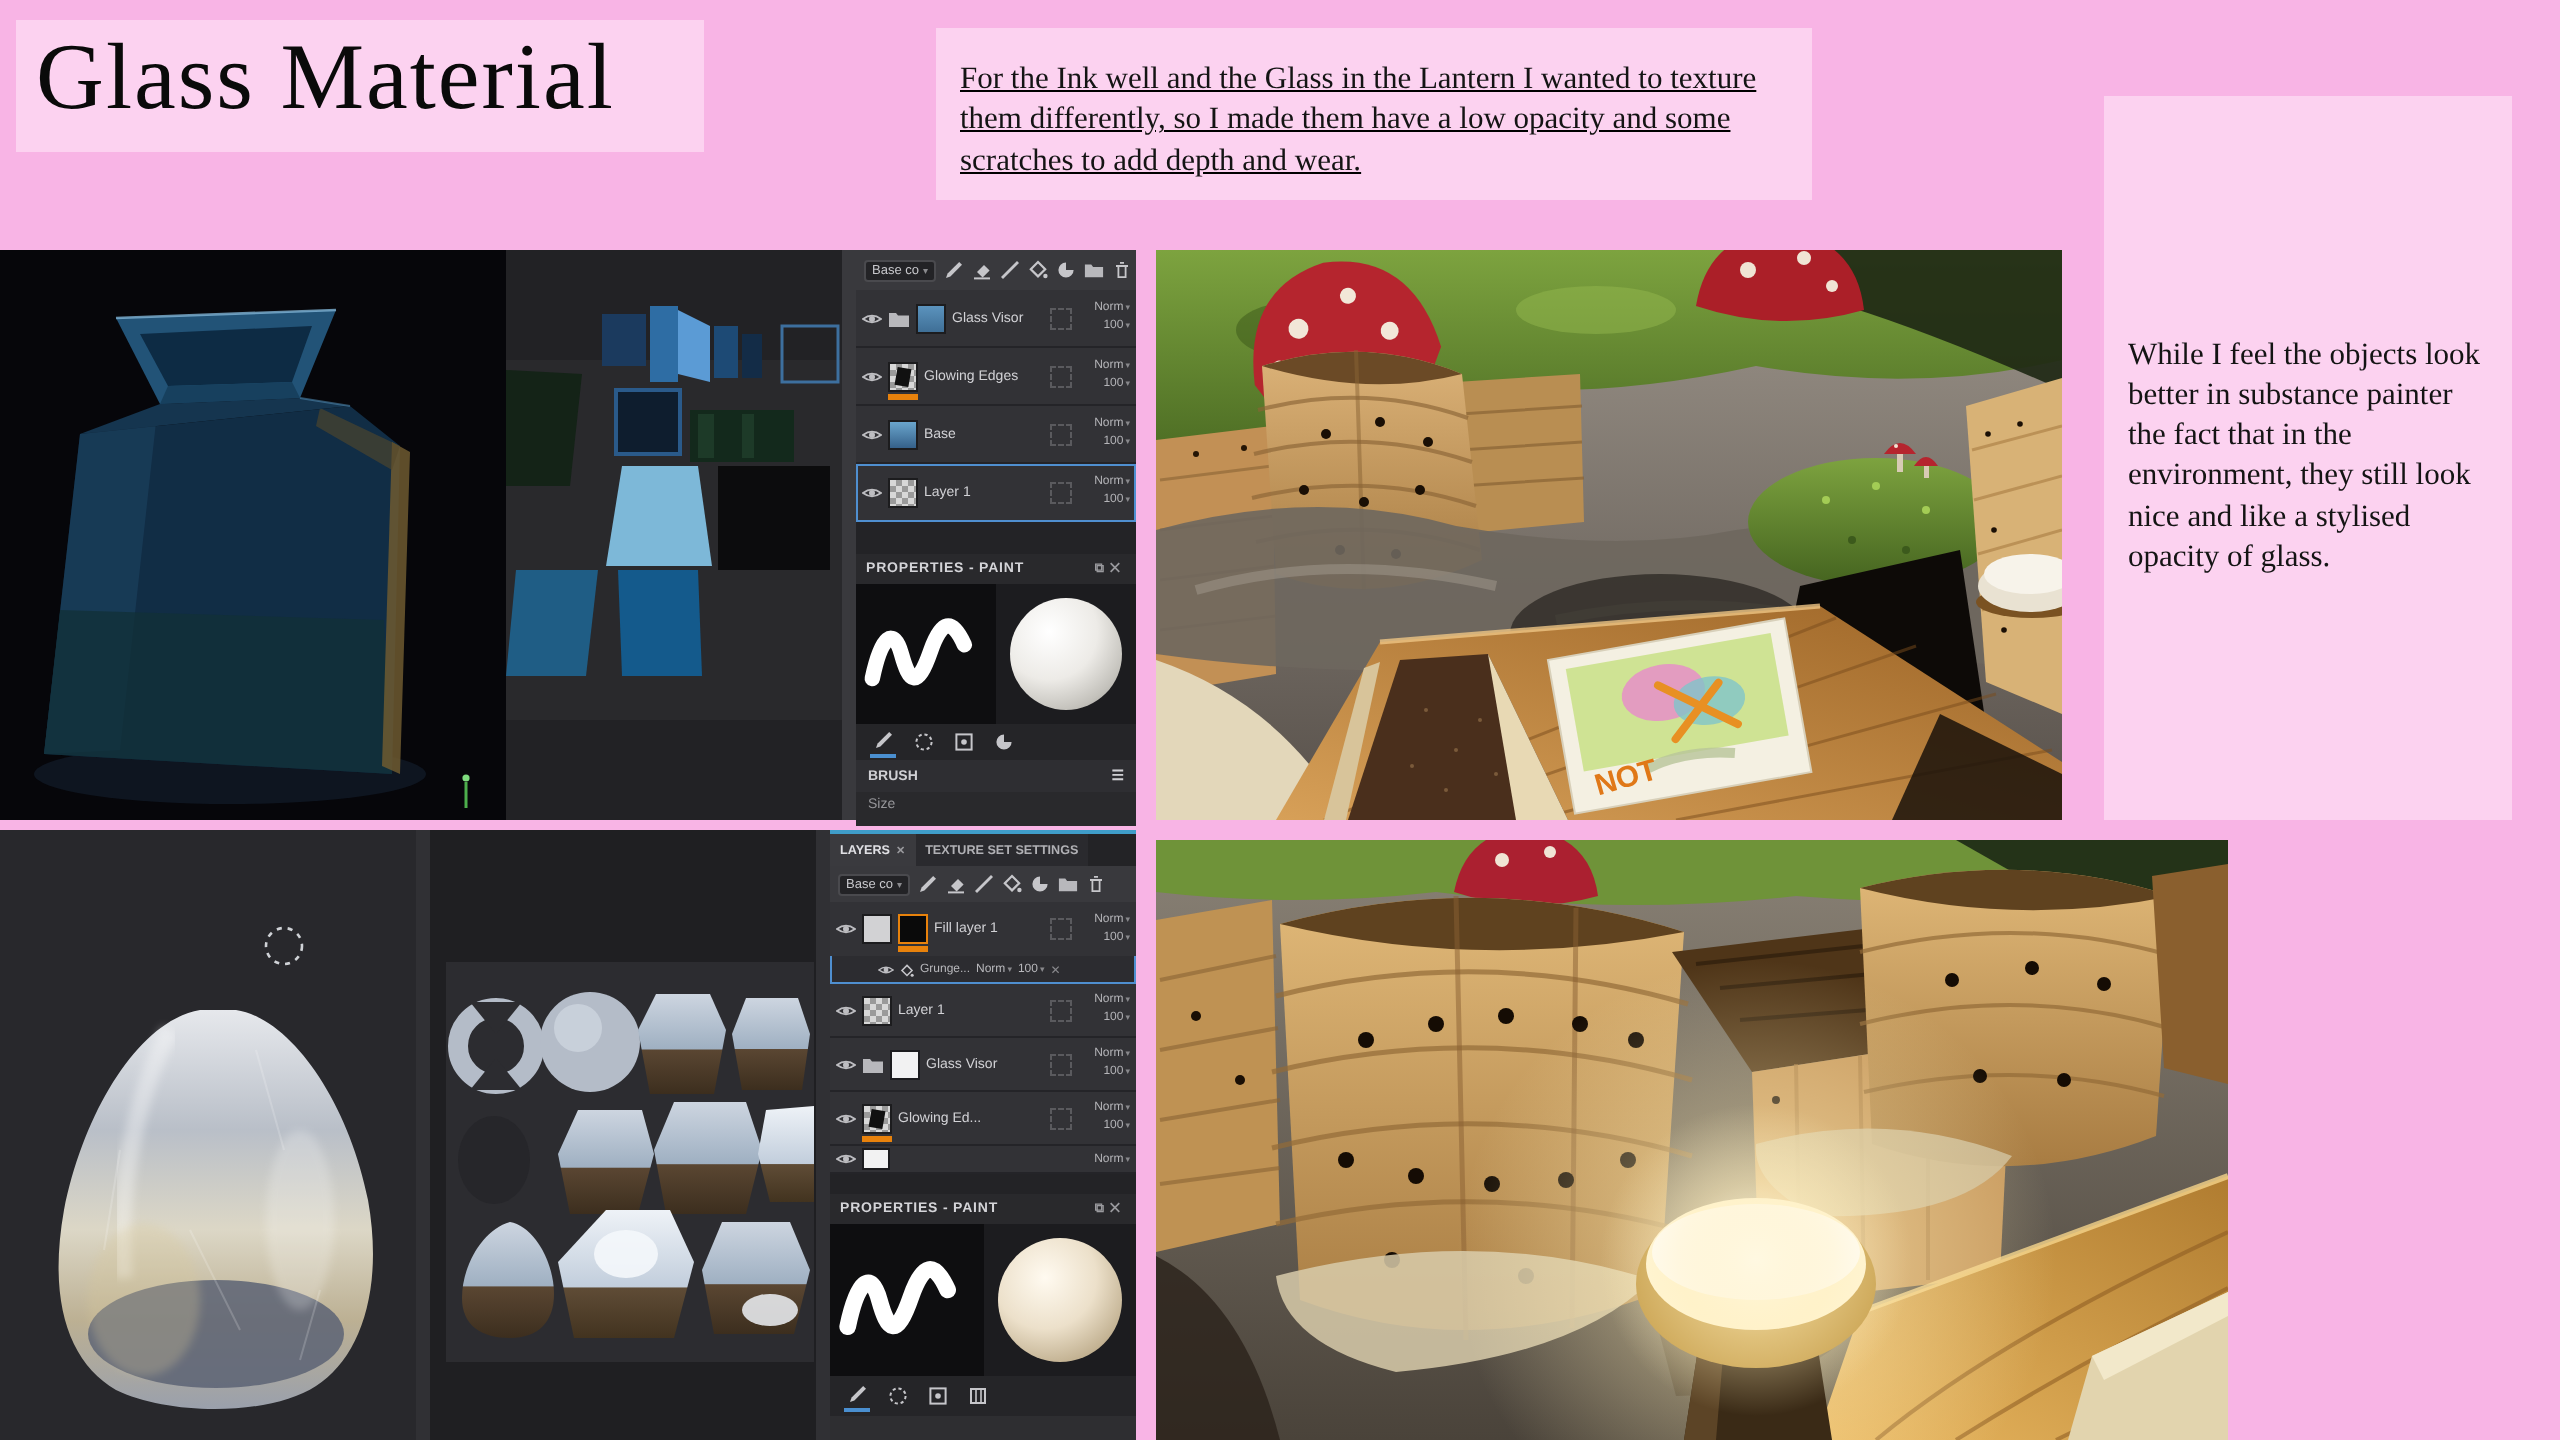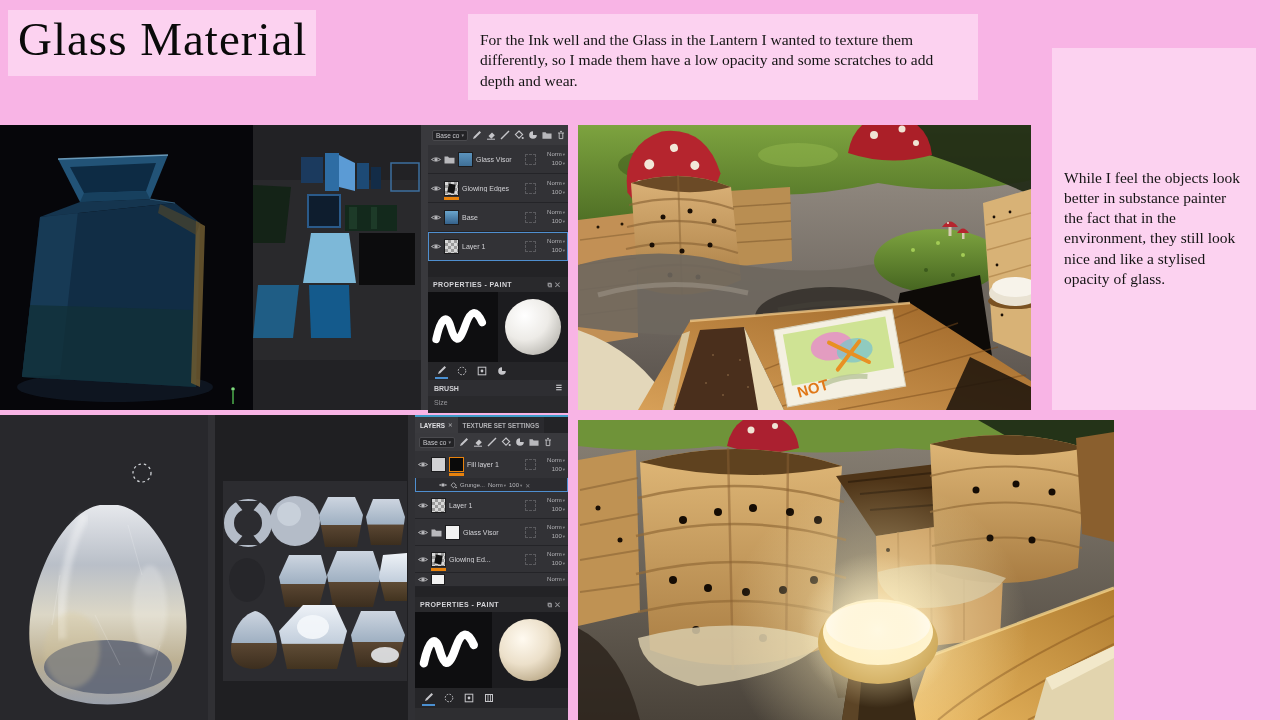--- a/index.html
+++ b/index.html
@@ -1,22 +1,22 @@
 <!DOCTYPE html>
 <html><head>
 <meta charset="utf-8">
 <style>
   html,body{margin:0;padding:0;}
   body{width:1280px;height:720px;position:relative;overflow:hidden;background:#f8b4e5;font-family:"Liberation Sans",sans-serif;}
   .abs{position:absolute;}
   
   .pinkbox{background:#fcd2f0;}
-  #title-box{left:8px;top:10px;width:308px;height:66px;}
+  #title-box{left:8px;top:10px;width:344px;height:66px;}
   #title-box h1{margin:0;padding:2px 0 0 10px;font-family:"Liberation Serif",serif;font-weight:normal;font-size:47px;color:#0a0a0a;letter-spacing:1px;}
-  #top-note{left:468px;top:14px;width:510px;height:86px;}
+  #top-note{left:468px;top:14px;width:438px;height:86px;text-decoration:underline;}
   #top-note p{margin:0;padding:16px 14px 0 12px;font-family:"Liberation Serif",serif;font-size:15.5px;line-height:1.32;color:#141414;}
   #right-note{left:1052px;top:48px;width:204px;height:362px;}
   #right-note p{margin:0;padding:120px 12px 0 12px;font-family:"Liberation Serif",serif;font-size:15.5px;line-height:1.3;color:#141414;}
   
   #sp-top{left:0;top:125px;width:568px;height:285px;background:#0a0a0c;}
   #sp-bottom{left:0;top:415px;width:568px;height:305px;background:#1f1f22;}
   #env-top{left:578px;top:125px;width:453px;height:285px;background:#3a3228;}
   #env-bottom{left:578px;top:420px;width:536px;height:300px;background:#4a433a;}
   
   .sp-panel{background:#2e2e31;color:#c8c8cc;font-size:7px;}

